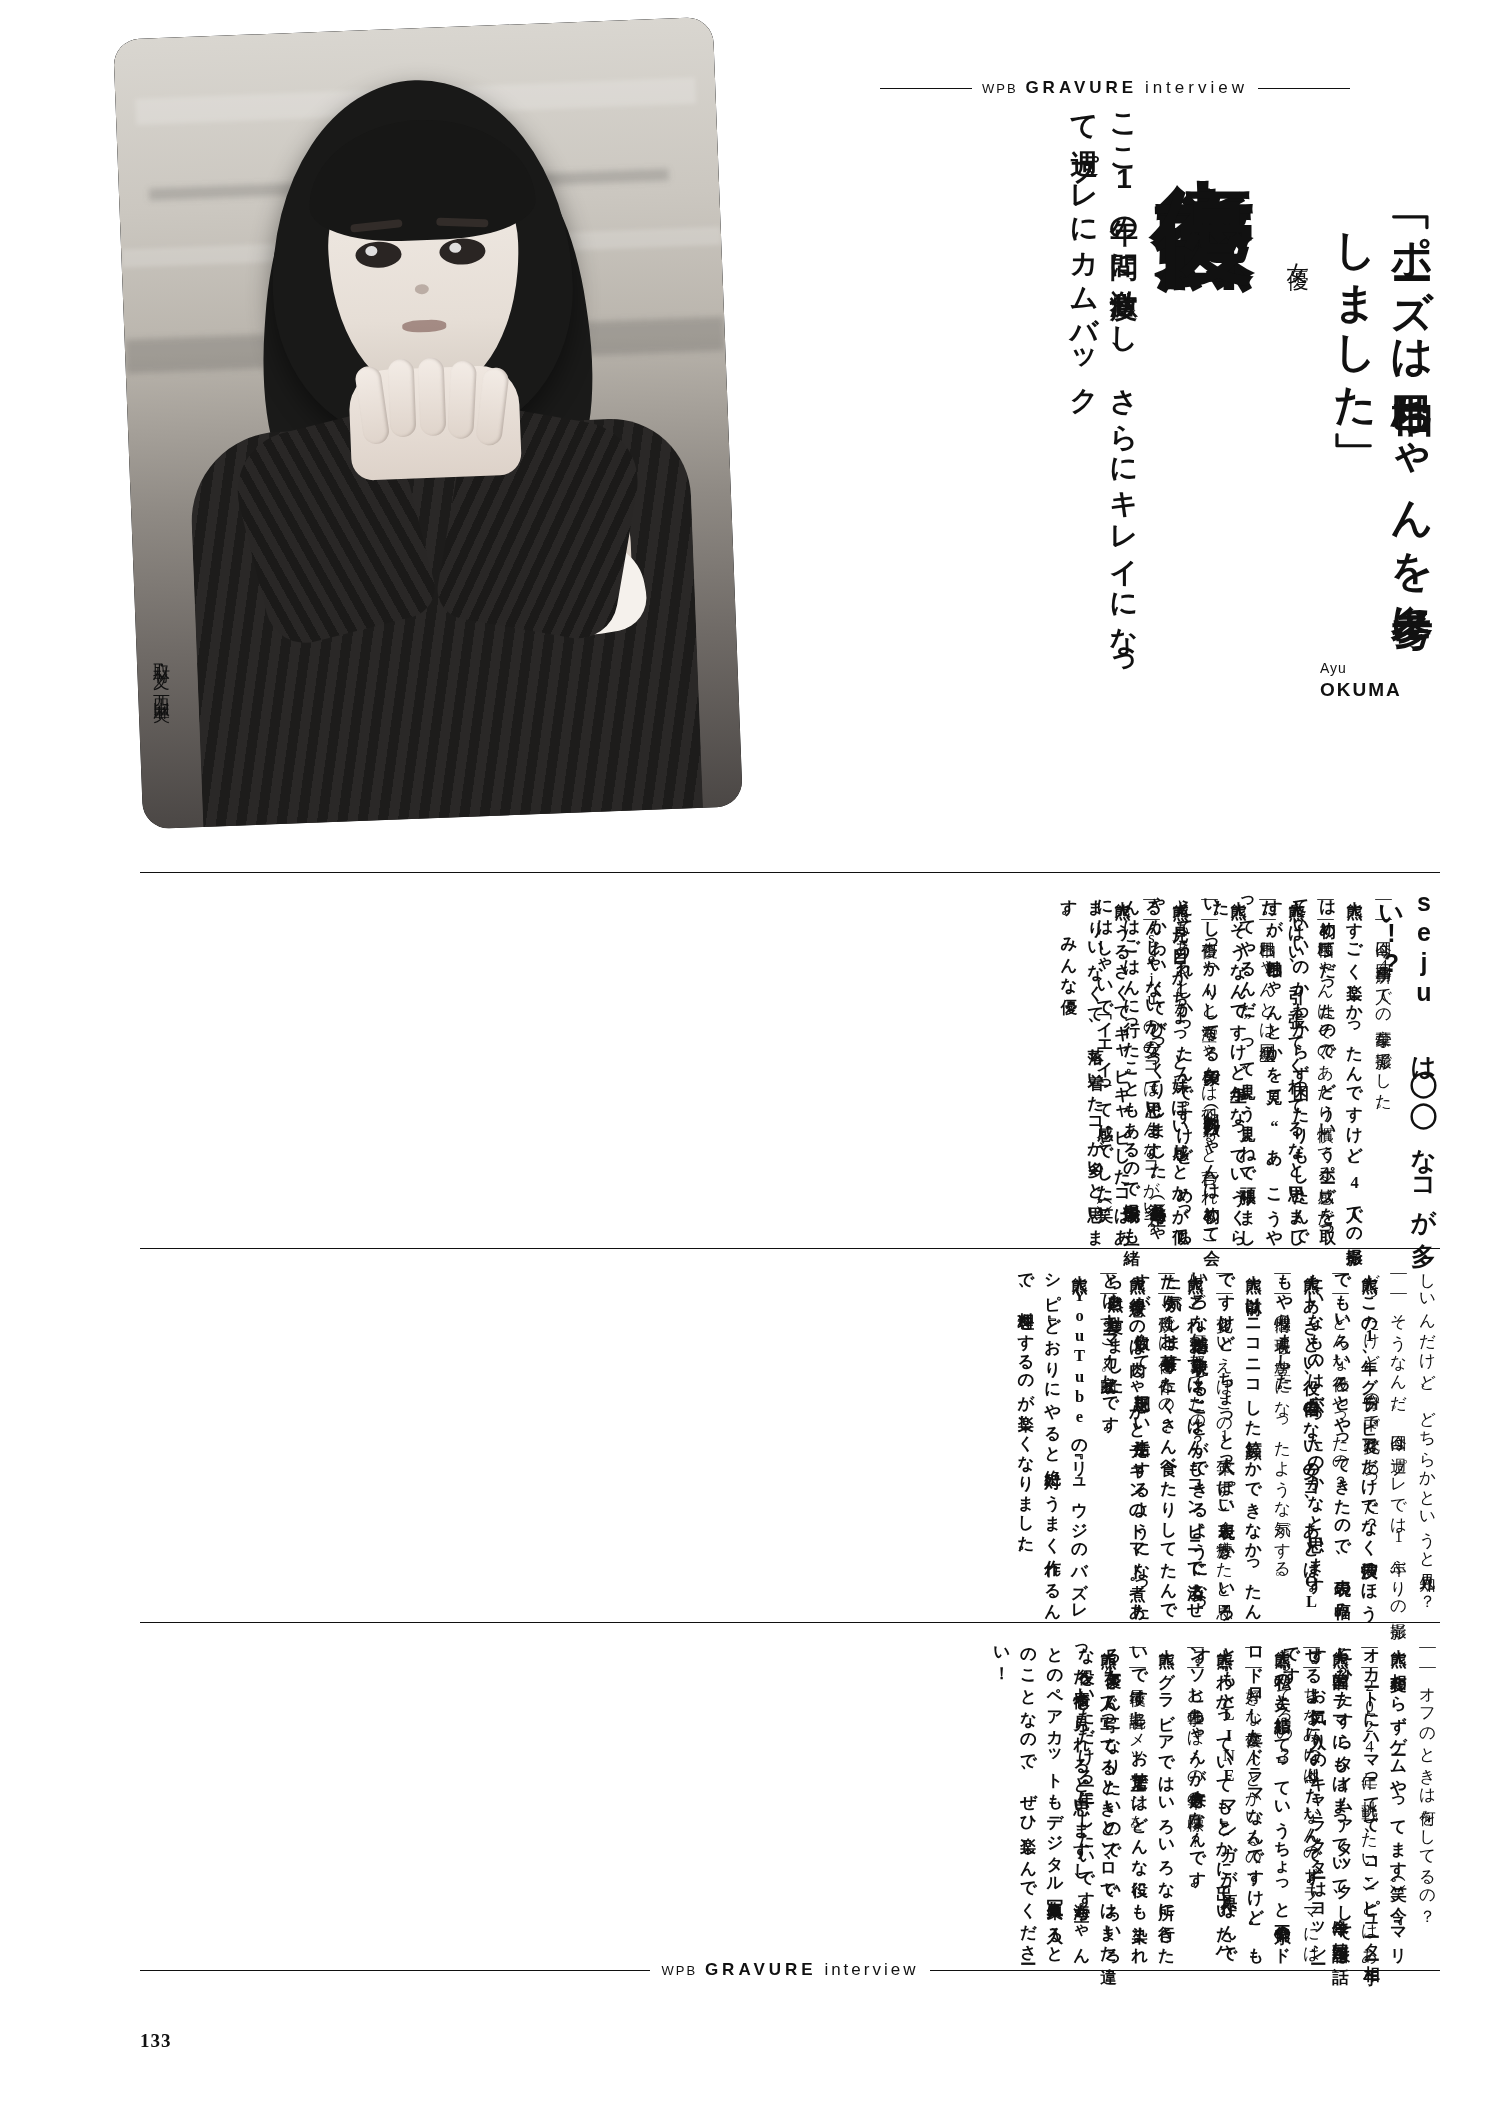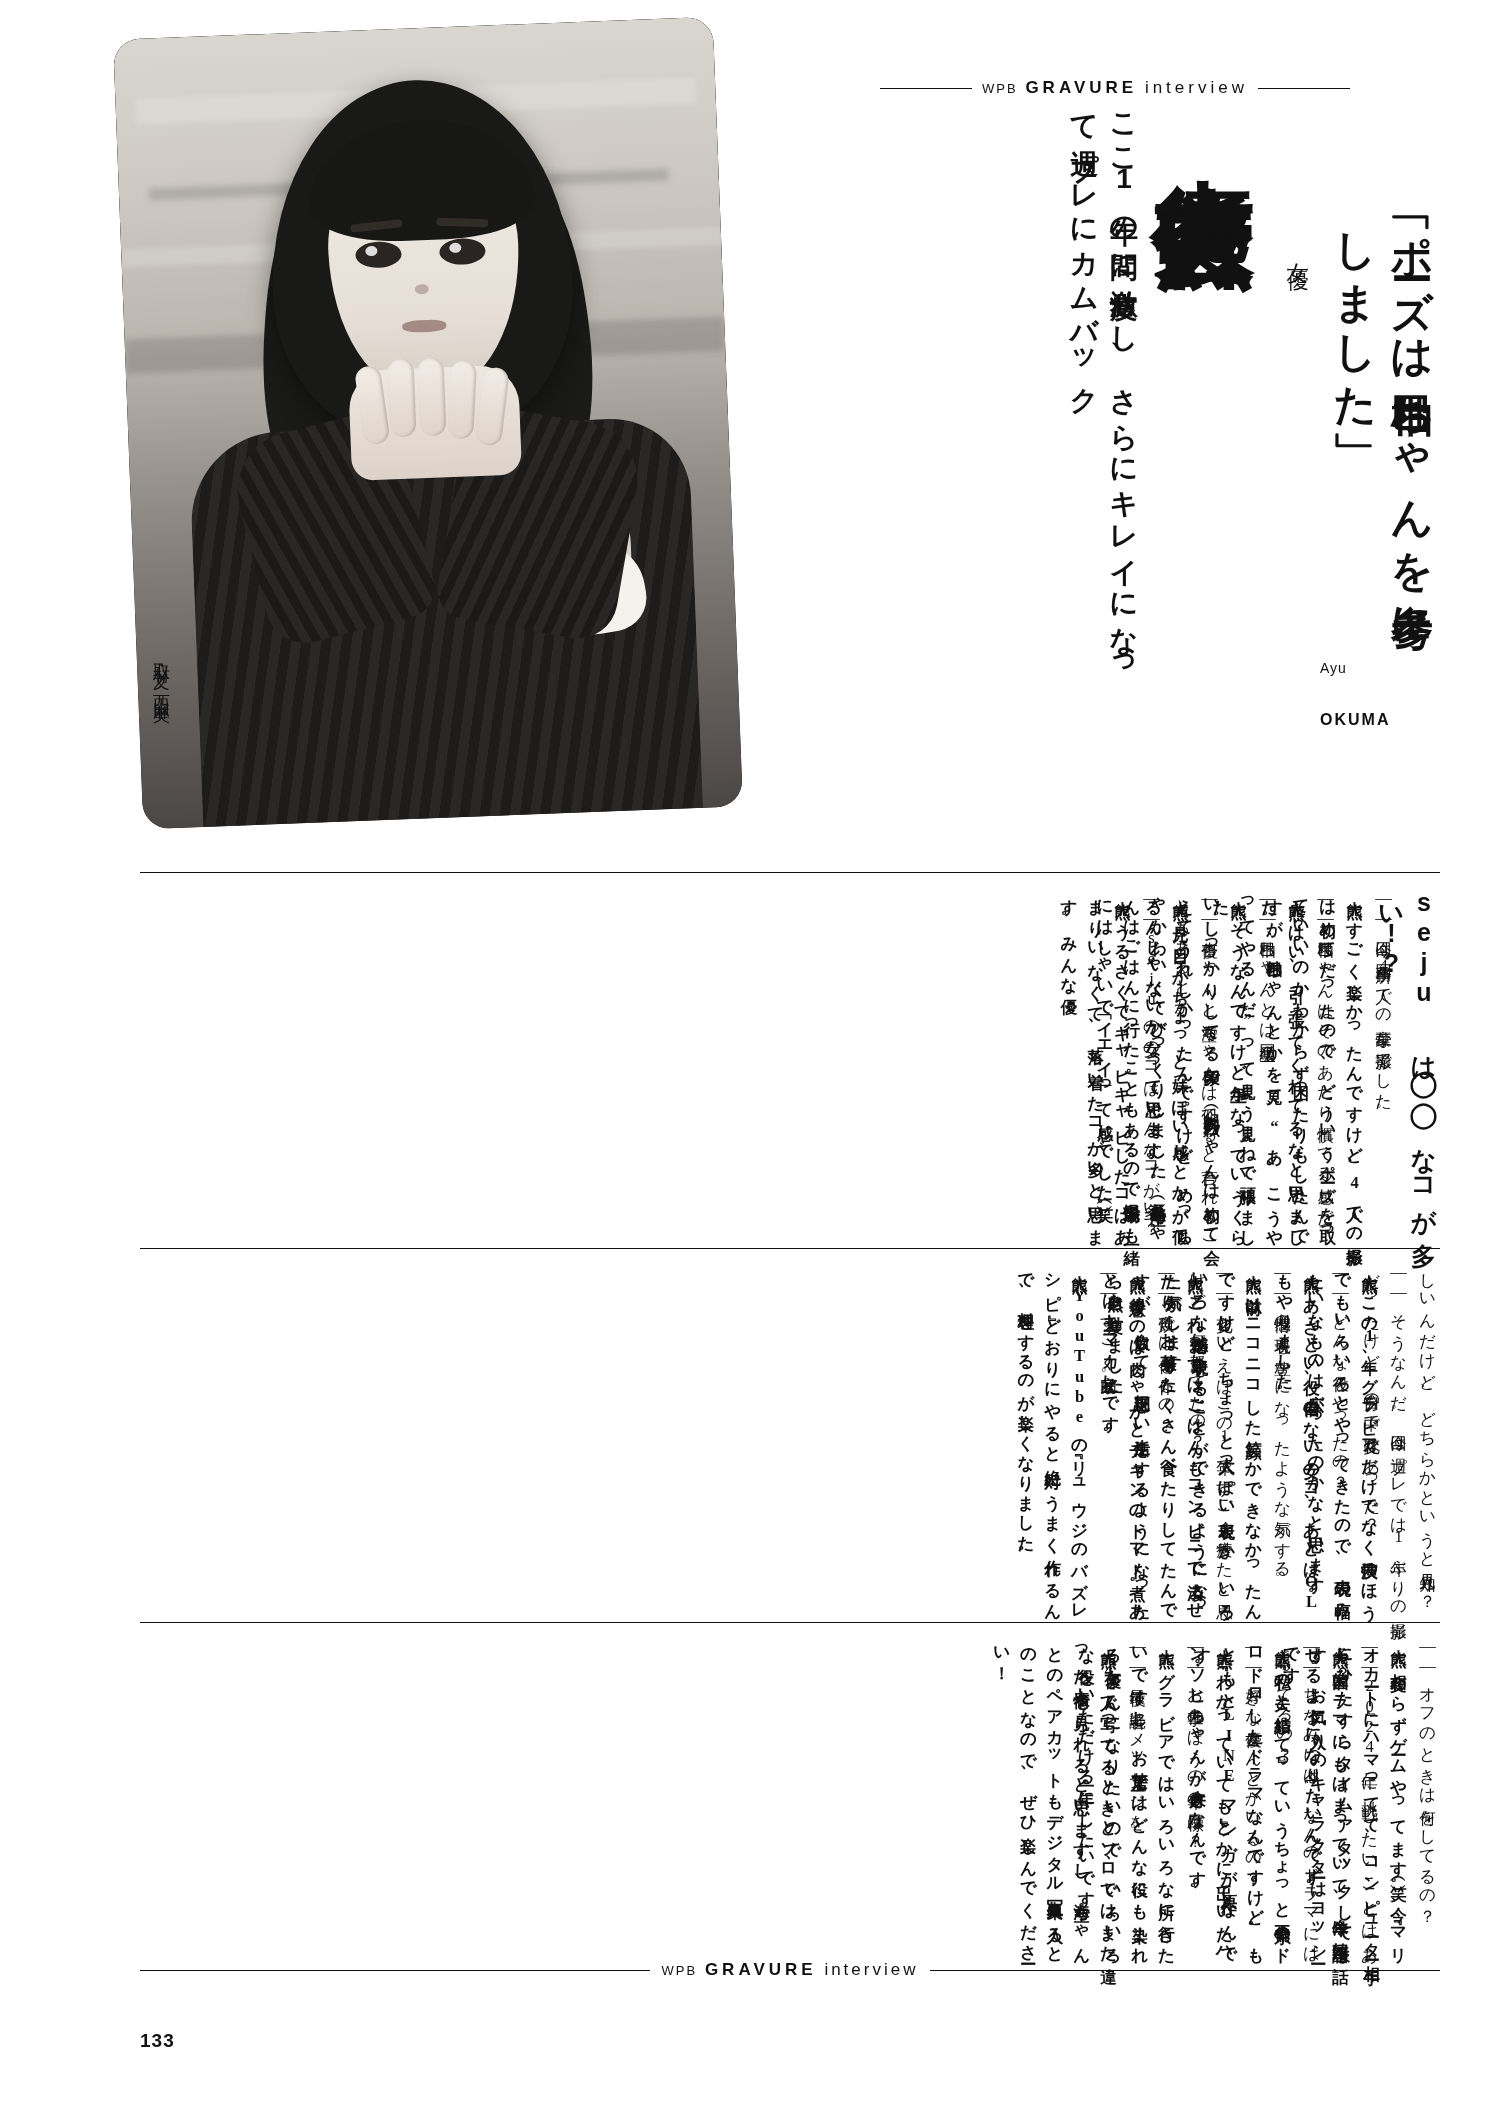--- a/index.html
+++ b/index.html
@@ -291,21 +291,21 @@
   .romaji {
     position: absolute;
     right: 60px;
     top: 660px;
     width: 120px;
     text-align: left;
     font-family: "Liberation Sans", sans-serif;
     line-height: 1.25;
   }
   .romaji .small { font-size: 14px; letter-spacing: 1px; }
-  .romaji .big { font-size: 16px; letter-spacing: 2px; font-weight: bold; margin-top: 32px; }
+  .romaji .big { font-size: 19px; letter-spacing: 2px; font-weight: bold; }
 
   .joyu {
     writing-mode: vertical-rl;
     text-orientation: upright;
     font-family: "Liberation Sans", sans-serif;
     font-size: 22px;
     letter-spacing: 8px;
     margin-left: 18px;
     margin-top: 150px;
   }
@@ -375,21 +375,21 @@
     font-size: 17px;
     letter-spacing: 3px;
     white-space: nowrap;
   }
   .footer-label .wpb { font-size: 13px; letter-spacing: 2px; }
   .footer-label .gv { font-weight: bold; letter-spacing: 4px; }
   .page-no {
     position: absolute;
     left: 140px;
     top: 2030px;
-    font-family: Liberation Sans, sans-serif;
+    font-family: Liberation Serif, serif;
     font-size: 19px;
     font-weight: bold;
     letter-spacing: 1px;
   }
 </style>
 </head>
 <body>
 
 <div class="page">
 

